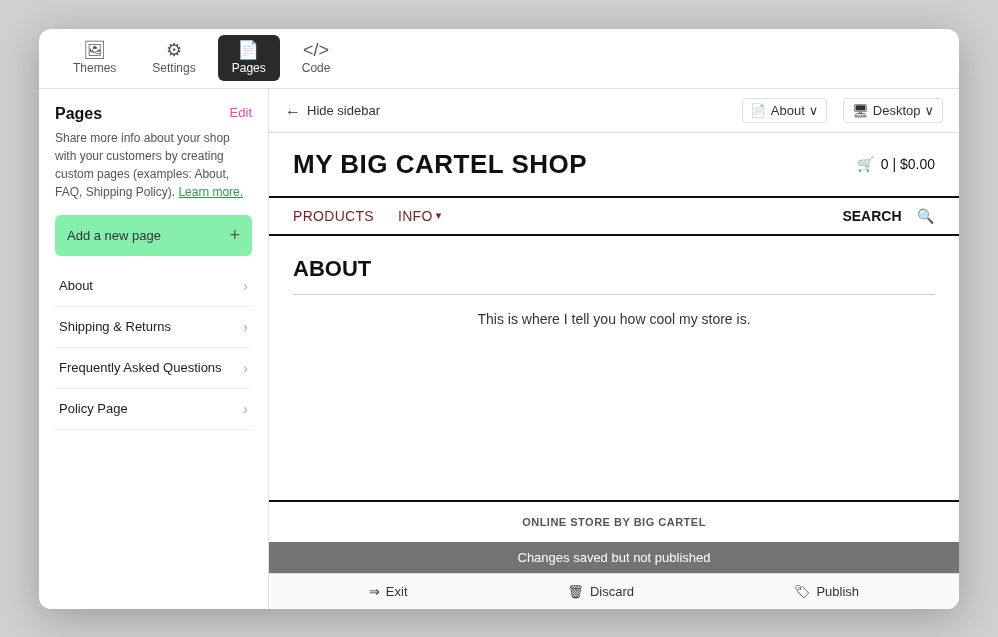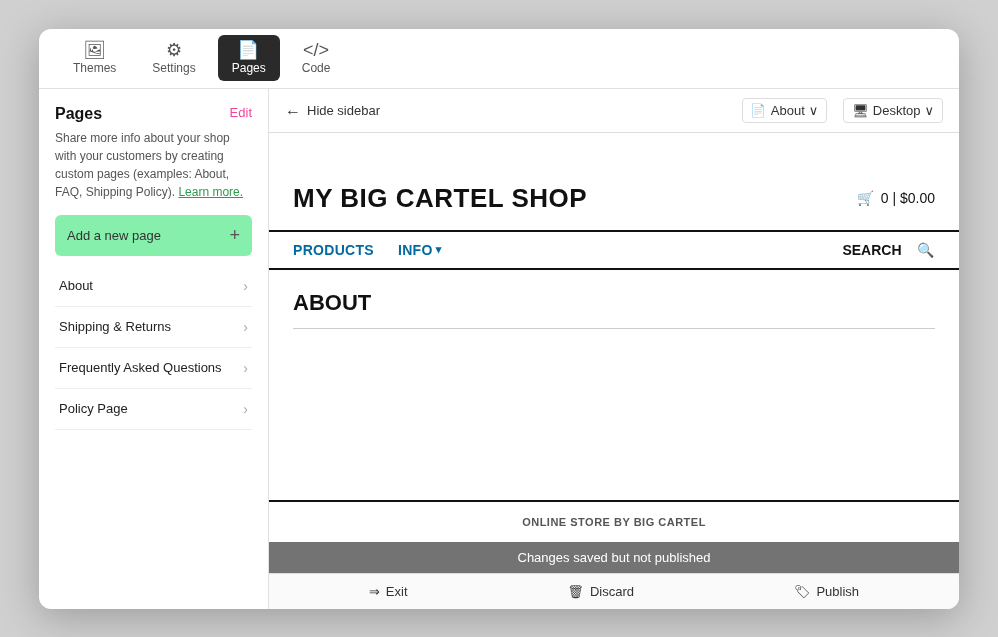--- a/index.html
+++ b/index.html
@@ -207,22 +207,22 @@
     }
     .store-nav {
       display: flex;
       align-items: center;
       padding: 10px 24px;
       border-bottom: 2px solid #111;
       gap: 24px;
     }
     .store-nav-item {
       font-size: 14px;
-      font-weight: 700;
-      color: #0369a1;
+      font-weight: 400;
+      color: #7f1d1d;
       cursor: pointer;
       letter-spacing: 0.3px;
     }
     .store-nav-item.info {
       display: flex;
       align-items: center;
       gap: 3px;
     }
     .store-nav-search {
       margin-left: auto;
@@ -371,41 +371,42 @@
           <div style="position:relative; display:inline-flex; flex-direction:column; align-items:center;">
             <div class="device-selector">
               <span>🖥</span>
               <span>Desktop</span>
               <span>∨</span>
             </div>
           </div>
         </div>
       </div>
 
-      <div class="store-preview" style="position:relative; padding-bottom:70px;margin-top:34px;">
+      <div class="store-preview" style="position:relative; padding-bottom:70px;">
         <div class="store-header">
           <span class="store-title">MY BIG CARTEL SHOP</span>
           <div class="store-cart">
             <span>🛒</span>
             <span>0 | $0.00</span>
           </div>
         </div>
         <div class="store-nav">
           <span class="store-nav-item">PRODUCTS</span>
           <span class="store-nav-item info">
             <span>INFO</span>
             <span style="font-size:11px;">▾</span>
           </span>
           <div class="store-nav-search">
             <span>SEARCH</span>
             <span>🔍</span>
           </div>
         </div>
         <div class="store-page-content">
           <div class="store-page-heading">ABOUT</div>
+          <div class="store-page-body">This is where I tell you how cool my store is.</div>
         </div>
         <div class="store-footer">ONLINE STORE BY BIG CARTEL</div>
       </div>
 
       <div class="bottom-bar">
         <div class="status-banner">Changes saved but not published</div>
         <div class="action-bar">
           <button class="action-btn">
             <span>⇒</span>
             <span>Exit</span>

